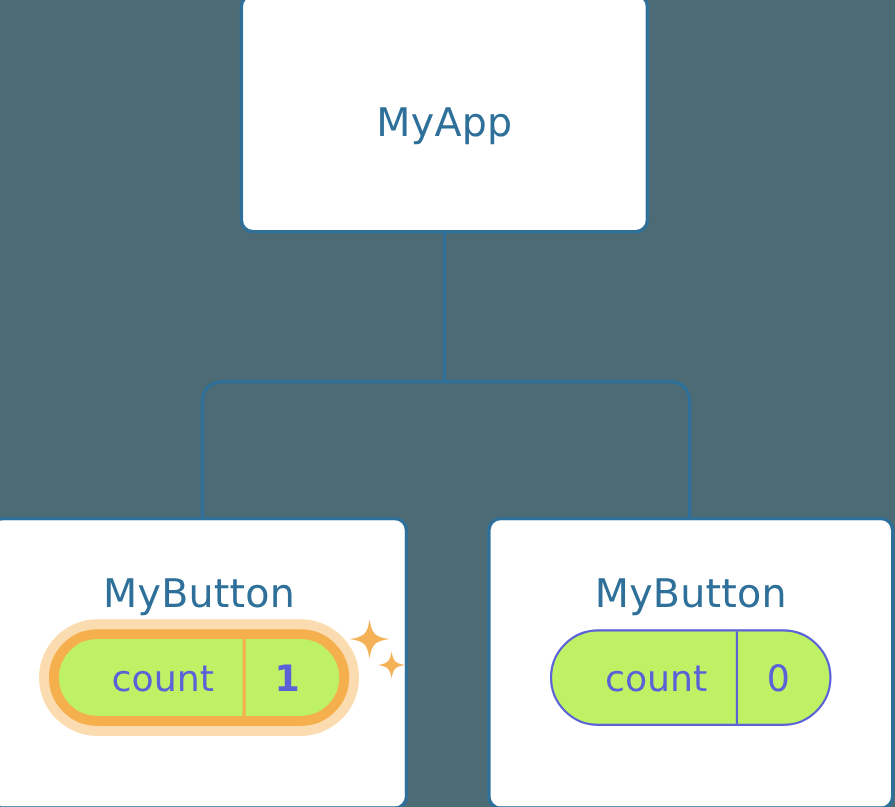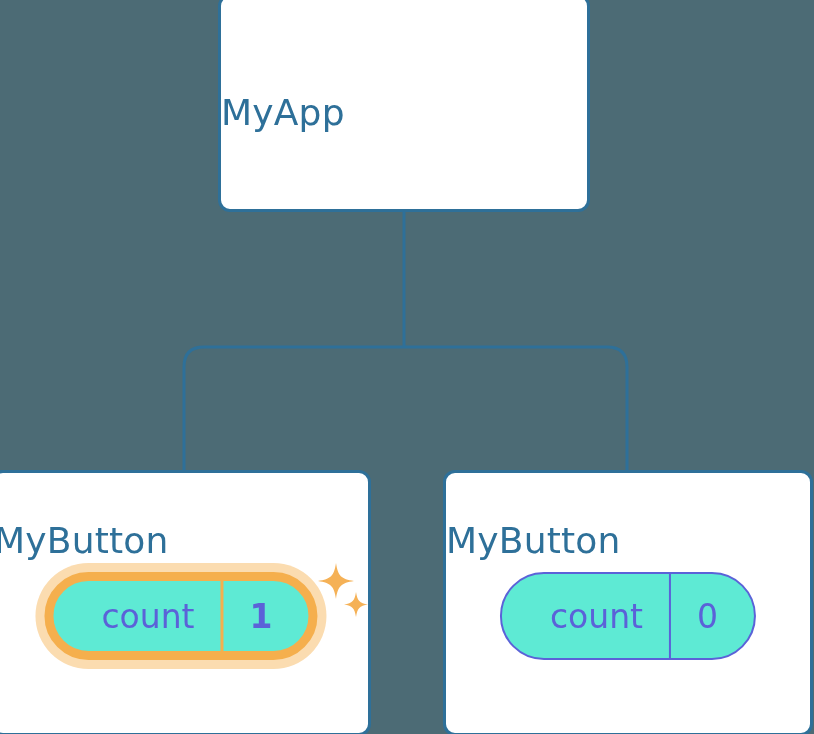--- a/index.html
+++ b/index.html
@@ -54,20 +54,21 @@
     left: 443px;
     top: 470px;
     width: 370px;
     height: 266px;
   }
 
   .node-title {
     position: absolute;
     left: 0;
     width: 100%;
+    text-align: center;
     color: #2e7099;
     font-size: 36px;
     font-weight: 400;
     letter-spacing: 0.2px;
     line-height: 1;
   }
   .node-root .node-title {
     top: 98px;
   }
   .node-left .node-title {
@@ -80,21 +81,21 @@
   
   .pill-wrap {
     position: absolute;
     left: 50%;
     transform: translateX(-50%);
     top: 99px;
   }
   .pill {
     display: flex;
     align-items: stretch;
-    background: #5eead4;
+    background: #bef264;
     box-sizing: border-box;
     height: 88px;
   }
   .pill-plain {
     border: 2px solid #5b62d8;
     border-radius: 44px;
   }
   .pill-highlight {
     border: 9px solid #f5af4d;
     border-radius: 44px;

